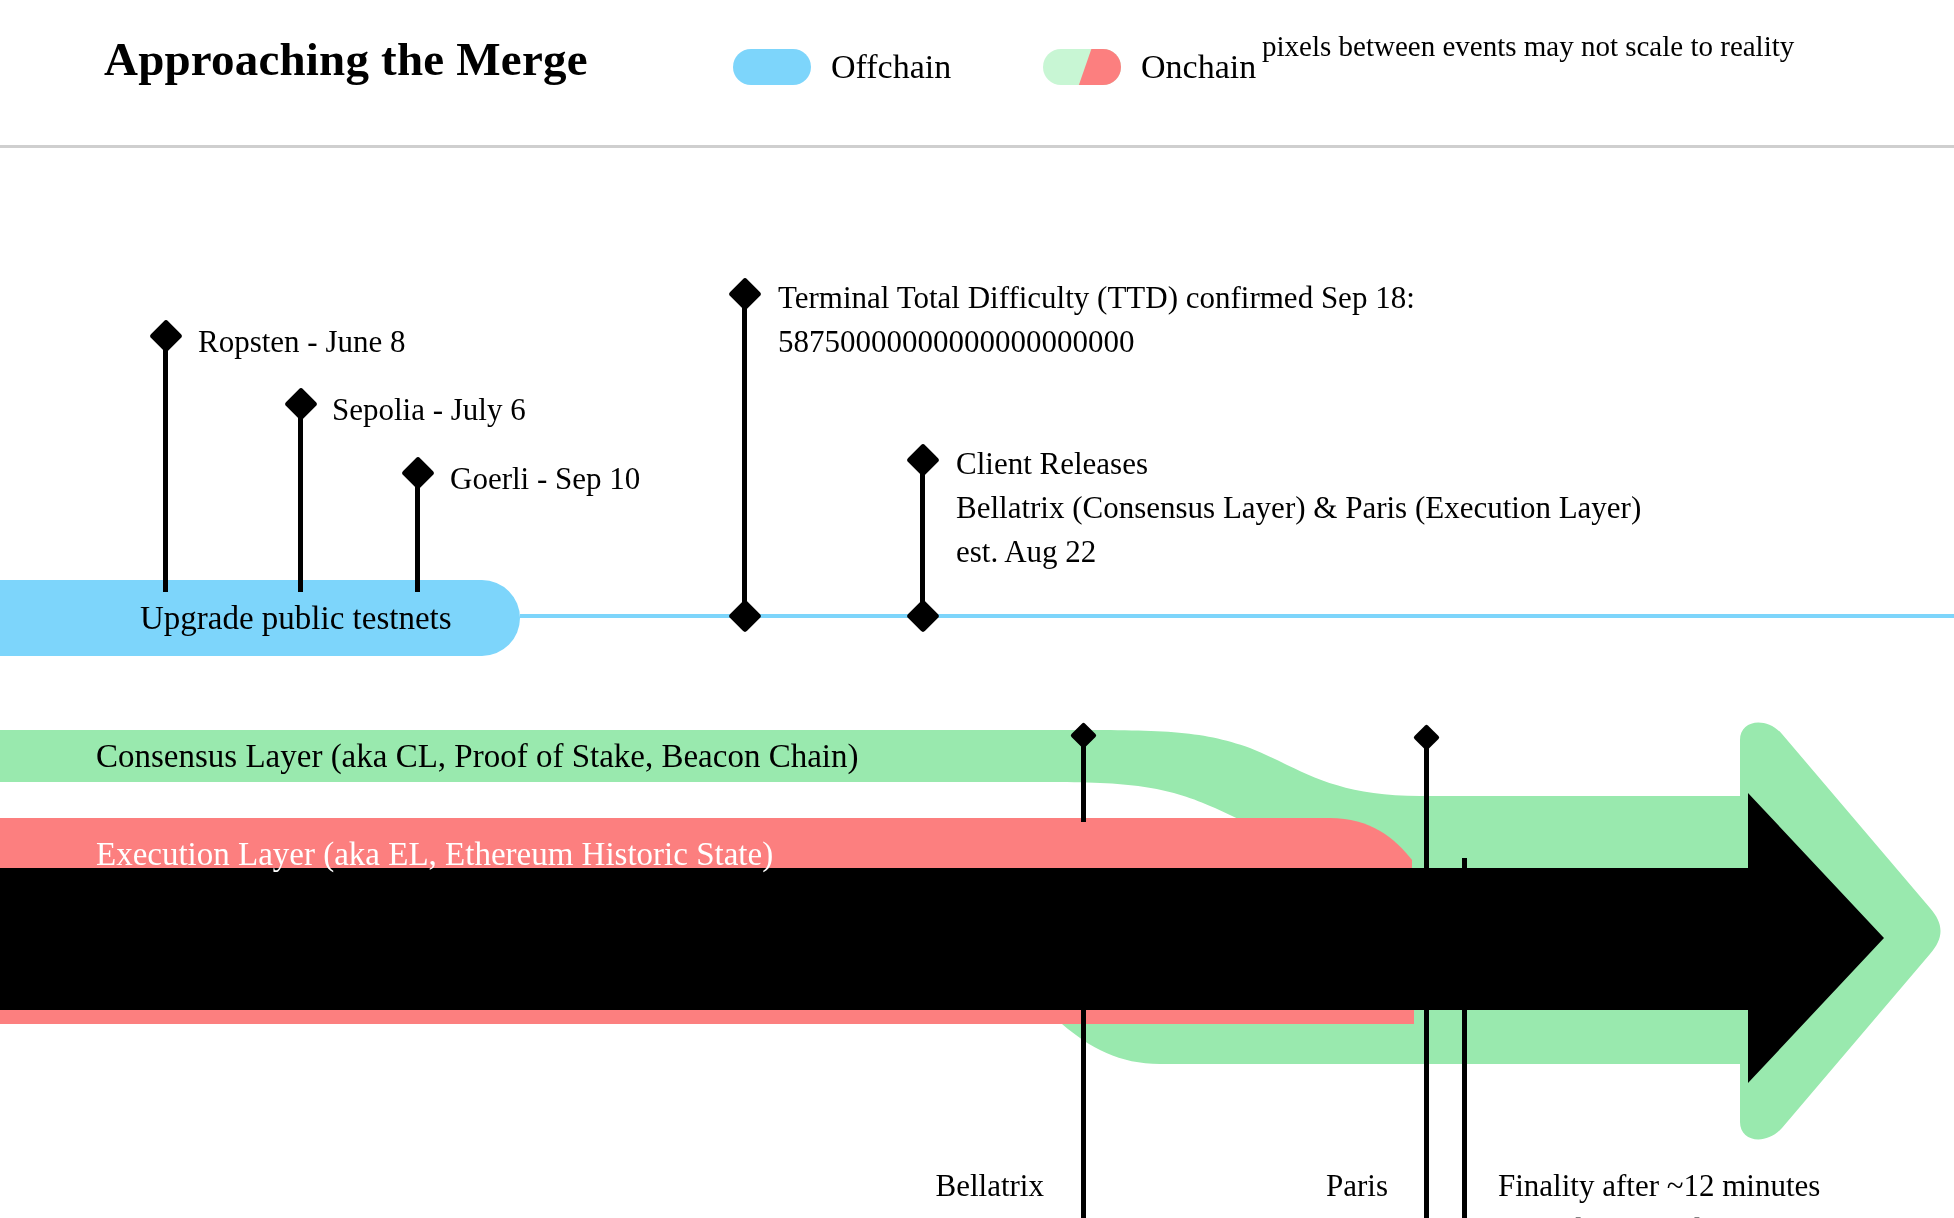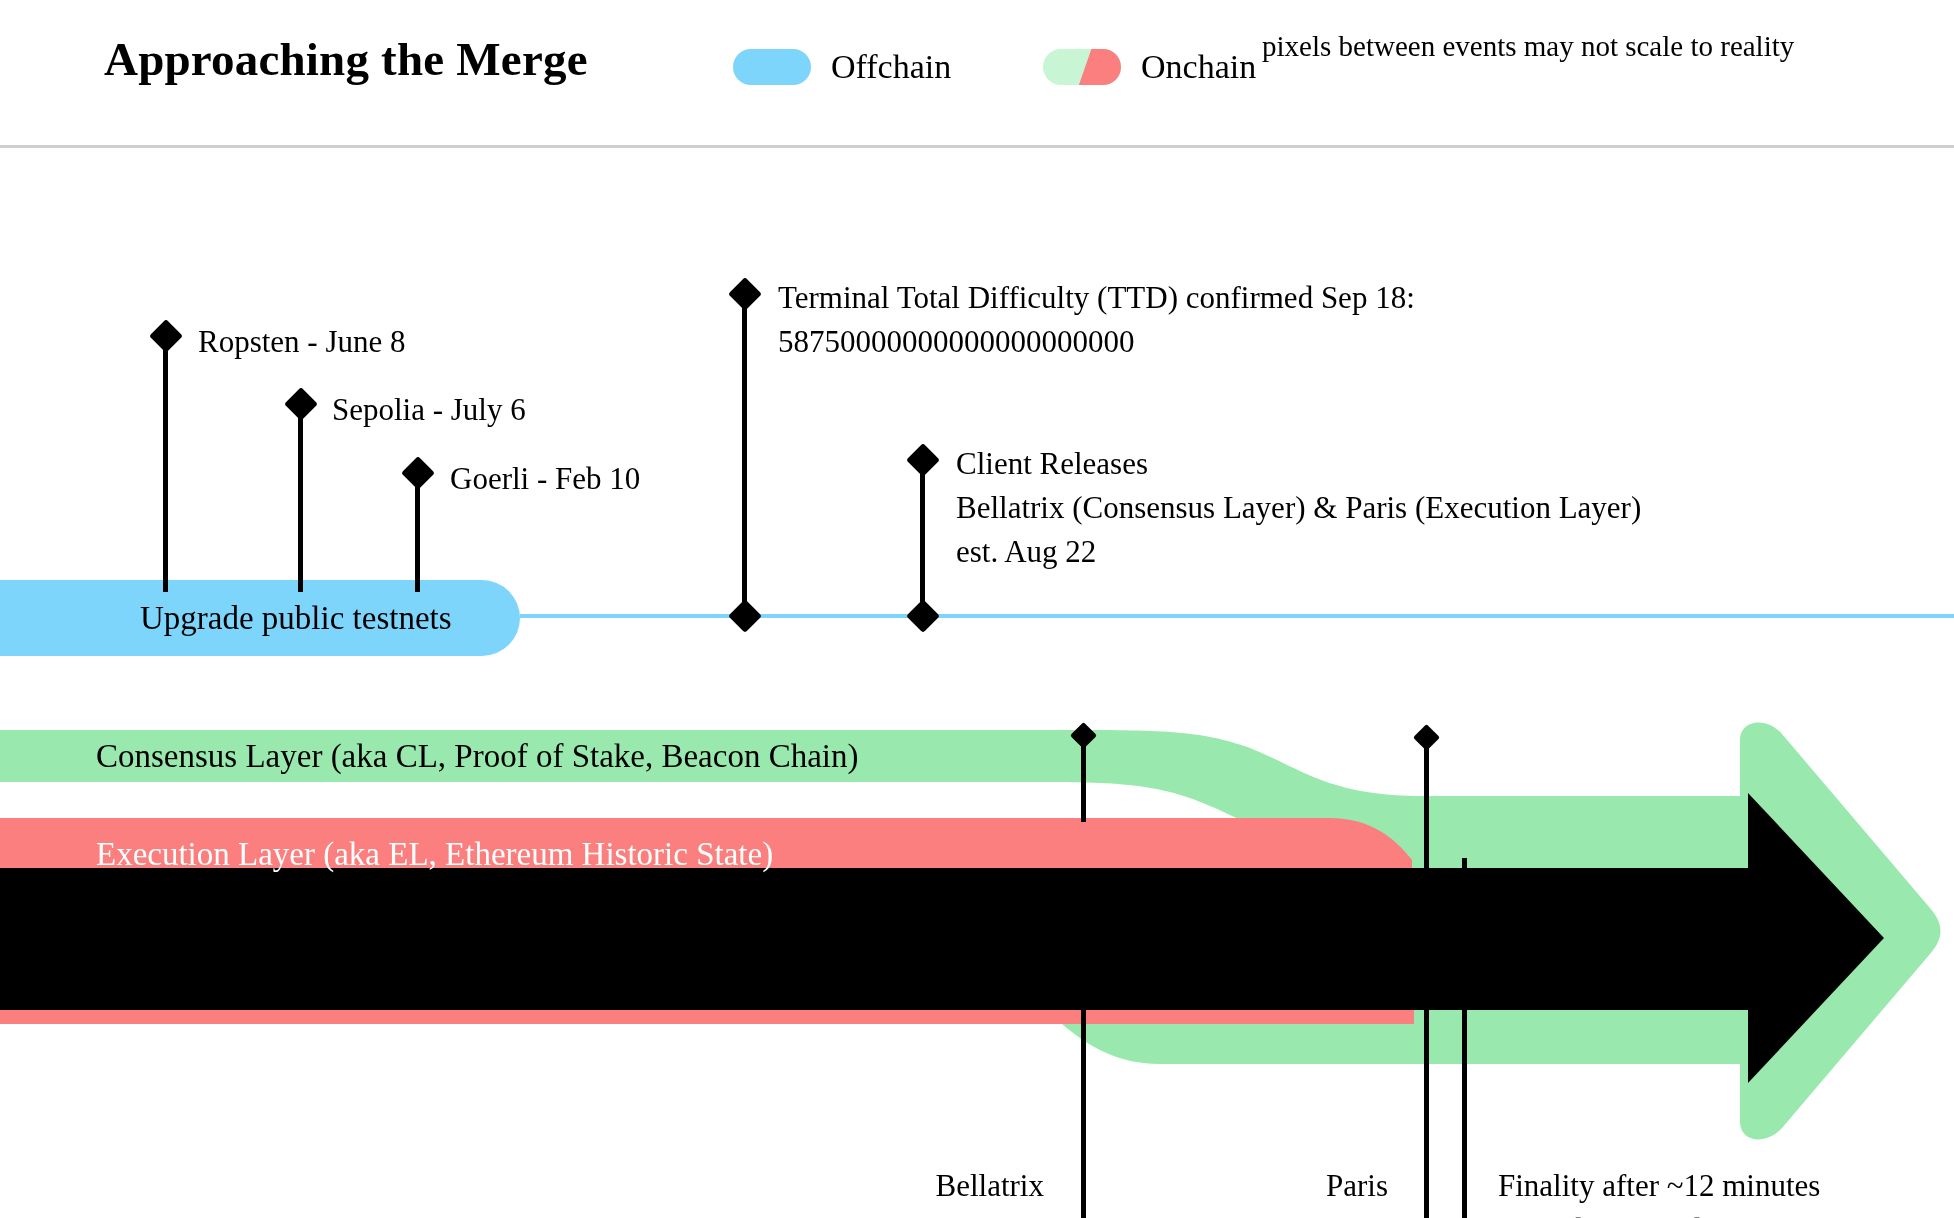--- a/index.html
+++ b/index.html
@@ -235,21 +235,21 @@
   <div class="marker" style="left:298px; top:256px;">
     <span class="diamond" style="top:-12px;"></span>
     <span class="stem" style="top:0px; height:188px;"></span>
   </div>
   <div class="note" style="left:332px; top:240px;">Sepolia - July 6</div>
 
   <div class="marker" style="left:415px; top:325px;">
     <span class="diamond" style="top:-12px;"></span>
     <span class="stem" style="top:0px; height:119px;"></span>
   </div>
-  <div class="note" style="left:450px; top:309px;">Goerli - Feb 10</div>
+  <div class="note" style="left:450px; top:309px;">Goerli - Sep 10</div>
 
   <div class="marker" style="left:742px; top:146px;">
     <span class="diamond" style="top:-12px;"></span>
     <span class="stem" style="top:0px; height:324px;"></span>
     <span class="diamond" style="top:310px;"></span>
   </div>
   <div class="note" style="left:778px; top:128px;">
     <div>Terminal Total Difficulty (TTD) confirmed Sep 18:</div>
     <div>58750000000000000000000</div>
   </div>

